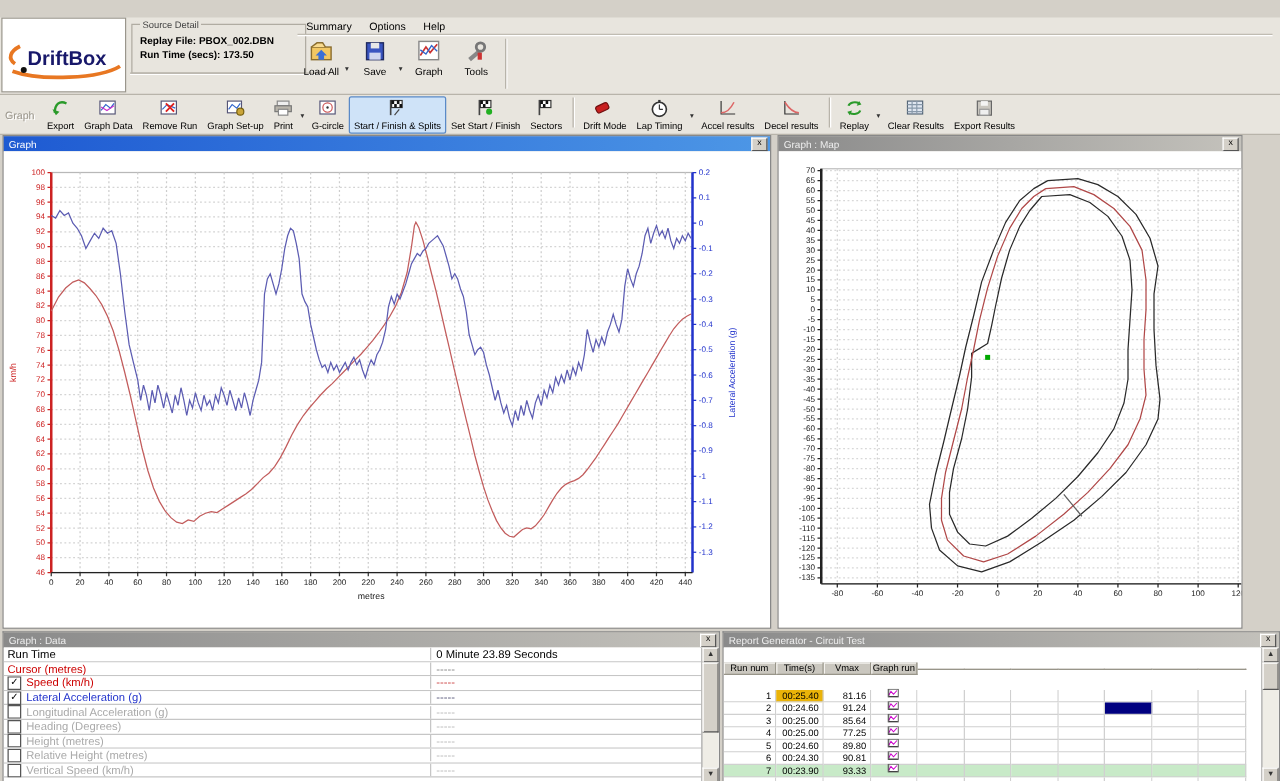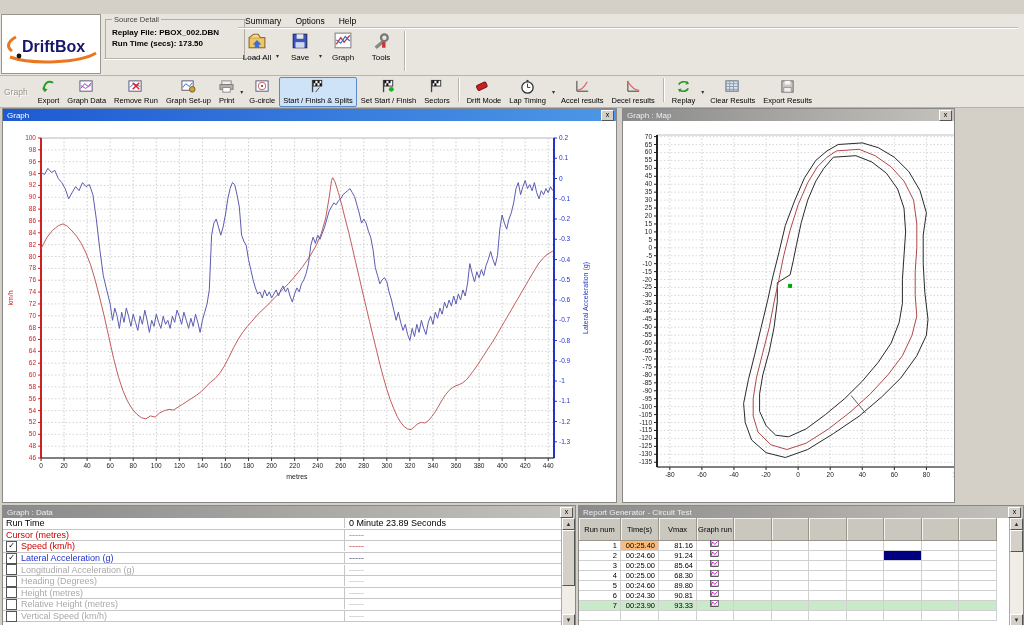--- a/index.html
+++ b/index.html
@@ -513,21 +513,21 @@
           <line x1="38" y1="337" x2="551" y2="337" stroke="#222"></line>
           <polyline points="38.0,127.8 43.8,116.6 49.5,109.4 55.3,104.7 59.9,102.9 64.5,105.3 69.1,110.0 73.7,115.4 78.3,122.5 83.0,132.0 87.6,143.8 92.2,159.2 96.8,177.0 101.4,196.0 106.0,216.7 110.6,237.4 115.2,255.2 119.8,269.4 124.5,280.1 129.1,287.8 133.7,293.1 138.3,296.7 142.9,297.9 147.5,294.9 152.1,296.1 156.7,292.0 161.4,289.6 166.0,288.4 170.6,289.0 175.2,286.0 179.8,283.1 184.4,280.1 189.0,277.1 193.6,274.2 198.2,270.6 202.9,265.9 207.5,261.1 212.1,257.6 216.7,252.3 221.3,245.1 225.9,236.3 230.5,226.8 235.1,218.5 239.7,211.4 244.4,205.4 249.0,200.1 253.6,194.8 258.2,190.0 262.8,185.9 267.4,181.1 272.0,176.4 276.6,171.7 281.2,166.9 285.9,162.2 290.5,156.9 295.1,151.5 299.7,145.6 304.3,139.1 308.9,132.0 313.5,123.7 318.1,113.0 322.7,97.0 326.2,76.3 328.5,59.7 329.7,56.7 332.0,60.9 335.4,71.5 338.9,84.6 342.3,98.2 345.8,111.8 349.3,126.6 352.7,141.4 356.2,156.3 359.6,171.1 363.1,185.9 366.6,200.7 370.0,214.9 373.5,229.1 376.9,243.4 380.4,256.4 383.8,268.3 387.3,278.9 390.8,287.8 394.2,295.5 397.7,301.4 401.1,305.6 404.6,308.0 408.1,308.6 411.5,305.6 415.0,302.6 418.4,301.4 421.9,302.0 425.3,299.7 428.8,295.5 432.3,290.8 435.7,284.9 439.2,278.9 442.6,273.6 446.1,269.4 449.6,266.5 453.0,264.7 456.5,263.5 459.9,261.7 463.4,258.8 466.8,254.6 470.3,249.9 473.8,245.1 477.2,239.8 480.7,234.5 484.1,229.1 487.6,223.8 491.1,218.5 494.5,212.6 498.0,206.6 501.4,200.7 504.9,194.8 508.3,188.9 511.8,182.9 515.3,177.0 518.7,171.1 522.2,165.1 525.6,159.2 529.1,153.3 532.6,147.4 536.0,142.0 539.5,137.9 542.9,134.3 546.4,132.0 549.8,130.2" fill="none" stroke="#c25c5c" stroke-width="1"></polyline>
           <polyline points="38.0,51.4 41.5,53.5 44.9,47.4 48.4,51.4 51.8,49.4 55.3,57.5 58.8,61.6 62.2,67.6 65.7,77.8 69.1,71.7 72.6,65.6 76.0,69.7 79.5,61.6 83.0,65.6 86.4,63.6 89.9,73.7 93.3,98.0 96.8,128.4 100.3,154.7 103.7,168.9 107.2,183.1 109.5,199.3 111.8,187.1 114.1,195.2 116.4,207.4 118.7,191.2 121.0,201.3 123.3,187.1 125.6,195.2 127.9,205.4 130.2,193.2 132.5,201.3 134.8,209.4 137.1,195.2 139.4,203.3 141.8,189.2 144.1,199.3 146.4,211.4 148.7,199.3 151.0,205.4 153.3,193.2 155.6,201.3 157.9,207.4 160.2,195.2 162.5,203.3 164.8,199.3 167.1,207.4 169.4,195.2 171.7,201.3 174.0,189.2 176.3,195.2 178.6,203.3 180.9,191.2 183.3,199.3 185.6,207.4 187.9,197.3 190.2,205.4 192.5,193.2 194.8,201.3 197.1,211.4 199.4,199.3 201.7,191.2 204.0,183.1 206.3,168.9 208.6,114.2 210.9,102.1 213.2,98.0 215.5,106.1 217.8,114.2 220.1,106.1 222.4,94.0 224.8,77.8 227.1,67.6 229.4,61.6 231.7,63.6 234.0,73.7 236.3,85.9 238.6,114.2 240.9,120.3 243.2,124.3 245.5,138.5 247.8,148.6 250.1,158.8 252.4,166.9 254.7,172.9 257.0,170.9 259.3,177.0 261.6,168.9 264.0,175.0 266.3,170.9 268.6,177.0 270.9,172.9 273.2,168.9 275.5,175.0 277.8,168.9 280.1,164.8 282.4,170.9 284.7,166.9 287.0,175.0 289.3,181.1 291.6,172.9 293.9,166.9 296.2,170.9 298.5,162.8 300.8,158.8 303.1,152.7 305.5,142.6 307.8,124.3 310.1,116.2 312.4,122.3 314.7,114.2 317.0,118.3 319.3,112.2 321.6,106.1 323.9,98.0 326.2,89.9 328.5,85.9 330.8,81.8 333.1,83.8 335.4,79.8 337.7,77.8 340.0,73.7 342.3,71.7 344.6,69.7 347.0,67.6 349.3,71.7 351.6,75.7 353.9,83.8 356.2,91.9 358.5,102.1 360.8,98.0 363.1,102.1 365.4,110.2 367.7,116.2 370.0,128.4 372.3,146.6 374.6,154.7 376.9,162.8 379.2,158.8 381.5,156.7 383.8,160.8 386.1,170.9 388.5,179.0 390.8,189.2 393.1,199.3 395.4,191.2 397.7,201.3 400.0,209.4 402.3,203.3 404.6,213.5 406.9,219.5 409.2,207.4 411.5,215.5 413.8,203.3 416.1,211.4 418.4,199.3 420.7,207.4 423.0,213.5 425.3,201.3 427.6,195.2 430.0,203.3 432.3,191.2 434.6,197.3 436.9,187.1 439.2,193.2 441.5,181.1 443.8,187.1 446.1,179.0 448.4,185.1 450.7,175.0 453.0,183.1 455.3,172.9 457.6,179.0 459.9,168.9 462.2,175.0 464.5,162.8 466.8,142.6 469.2,152.7 471.5,160.8 473.8,150.7 476.1,156.7 478.4,148.6 480.7,154.7 483.0,144.6 485.3,138.5 487.6,130.4 489.9,138.5 492.2,144.6 494.5,134.5 496.8,108.1 499.1,94.0 501.4,102.1 503.7,108.1 506.0,98.0 508.3,91.9 510.7,81.8 513.0,67.6 515.3,61.6 517.6,73.7 519.9,65.6 522.2,59.5 524.5,67.6 526.8,63.6 529.1,69.7 531.4,61.6 533.7,71.7 536.0,77.8 538.3,69.7 540.6,73.7 542.9,67.6 545.2,71.7 547.5,65.6 549.8,69.7" fill="none" stroke="#5c5cb2" stroke-width="1"></polyline>
           <text x="293.923595505618" y="358" font-size="7" text-anchor="middle" fill="#222">metres</text>
           <text x="10" y="177" font-size="7" text-anchor="middle" fill="#cc2222" transform="rotate(-90 10 177)">km/h</text>
           <text x="585" y="177" font-size="7" text-anchor="middle" fill="#2233cc" transform="rotate(-90 585 177)">Lateral Acceleration (g)</text>
         </svg>
     </div>
   </div>
 
-  <div class="panel" style="left:622px;top:108px;width:333px;height:395px;">
+  <div class="panel" style="left:622px;top:108px;width:372px;height:395px;">
     <div class="panel-title">
       <span class="ttl">Graph : Map</span>
       <span class="pclose">x</span>
     </div>
     <div class="panel-body" style="height:381px;">
       <svg id="mapChart" width="398" height="379">
           <rect x="34" y="14" width="348" height="332" fill="#fff" stroke="#c0c0c0"></rect>
           <line x1="46.8294930875576" y1="14" x2="46.8294930875576" y2="346" stroke="#d2d2d2" stroke-dasharray="1.5,2"></line>
           <line x1="46.8294930875576" y1="346" x2="46.8294930875576" y2="349" stroke="#222"></line>
           <text x="46.8294930875576" y="356" font-size="6.5" text-anchor="middle" fill="#222">-80</text>
@@ -775,36 +775,36 @@
     </div>
   </div>
 
   <div class="panel" style="left:578px;top:505px;width:446px;height:120px;border-bottom:none;">
     <div class="panel-title">
       <span class="ttl">Report Generator - Circuit Test</span>
       <span class="pclose">x</span>
     </div>
     <div class="panel-body" style="height:108px;">
       <div id="reportTable" style="position:absolute;left:0;top:0;right:13px;background:#fff;">
-          <div style="display: flex; height: 23px;">
+          <div style="display: flex; height: 34px; align-items: center;">
             <div class="rp-hcell" style="width: 42px;">Run num</div>
             <div class="rp-hcell" style="width: 38px;">Time(s)</div>
             <div class="rp-hcell" style="width: 38px;">Vmax</div>
             <div class="rp-hcell" style="width: 37px;">Graph run</div>
             <div class="rp-hcell" style="width: 37.5px;"></div>
             <div class="rp-hcell" style="width: 37.5px;"></div>
             <div class="rp-hcell" style="width: 37.5px;"></div>
             <div class="rp-hcell" style="width: 37.5px;"></div>
             <div class="rp-hcell" style="width: 37.5px;"></div>
             <div class="rp-hcell" style="width: 37.5px;"></div>
             <div class="rp-hcell" style="width: 37.5px;"></div>
           </div>
           <div style="display: flex; height: 10px;">
             <div class="rp-cell" style="width: 42px; background: rgb(255, 255, 255);">1</div>
-            <div class="rp-cell" style="width: 38px; background: #fdba74;">00:25.40</div>
+            <div class="rp-cell" style="width: 38px; background: #eab308;">00:25.40</div>
             <div class="rp-cell" style="width: 38px; background: rgb(255, 255, 255);">81.16</div>
             <div class="rp-cell center" style="width: 37px; background: rgb(255, 255, 255);">
               <svg width="11" height="11" viewBox="0 0 16 16">
                 <rect x="0.5" y="0.5" width="12" height="9" fill="#fff" stroke="#444"></rect>
                 <polyline points="1.5,7.5 4,3 7,6.5 11,2" fill="none" stroke="#c0c" stroke-width="1.2"></polyline>
                 <path d="M1.5,1 v8 h10.5" stroke="#333" fill="none"></path>
               </svg>
             </div>
             <div class="rp-cell" style="width: 37.5px; background: rgb(255, 255, 255);"></div>
             <div class="rp-cell" style="width: 37.5px; background: rgb(255, 255, 255);"></div>
@@ -848,21 +848,21 @@
             <div class="rp-cell" style="width: 37.5px; background: rgb(255, 255, 255);"></div>
             <div class="rp-cell" style="width: 37.5px; background: rgb(255, 255, 255);"></div>
             <div class="rp-cell" style="width: 37.5px; background: rgb(255, 255, 255);"></div>
             <div class="rp-cell" style="width: 37.5px; background: rgb(255, 255, 255);"></div>
             <div class="rp-cell" style="width: 37.5px; background: rgb(255, 255, 255);"></div>
             <div class="rp-cell" style="width: 37.5px; background: rgb(255, 255, 255);"></div>
           </div>
           <div style="display: flex; height: 10px;">
             <div class="rp-cell" style="width: 42px; background: rgb(255, 255, 255);">4</div>
             <div class="rp-cell" style="width: 38px; background: rgb(255, 255, 255);">00:25.00</div>
-            <div class="rp-cell" style="width: 38px; background: rgb(255, 255, 255);">68.30</div>
+            <div class="rp-cell" style="width: 38px; background: rgb(255, 255, 255);">77.25</div>
             <div class="rp-cell center" style="width: 37px; background: rgb(255, 255, 255);">
               <svg width="11" height="11" viewBox="0 0 16 16">
                 <rect x="0.5" y="0.5" width="12" height="9" fill="#fff" stroke="#444"></rect>
                 <polyline points="1.5,7.5 4,3 7,6.5 11,2" fill="none" stroke="#c0c" stroke-width="1.2"></polyline>
                 <path d="M1.5,1 v8 h10.5" stroke="#333" fill="none"></path>
               </svg>
             </div>
             <div class="rp-cell" style="width: 37.5px; background: rgb(255, 255, 255);"></div>
             <div class="rp-cell" style="width: 37.5px; background: rgb(255, 255, 255);"></div>
             <div class="rp-cell" style="width: 37.5px; background: rgb(255, 255, 255);"></div>

